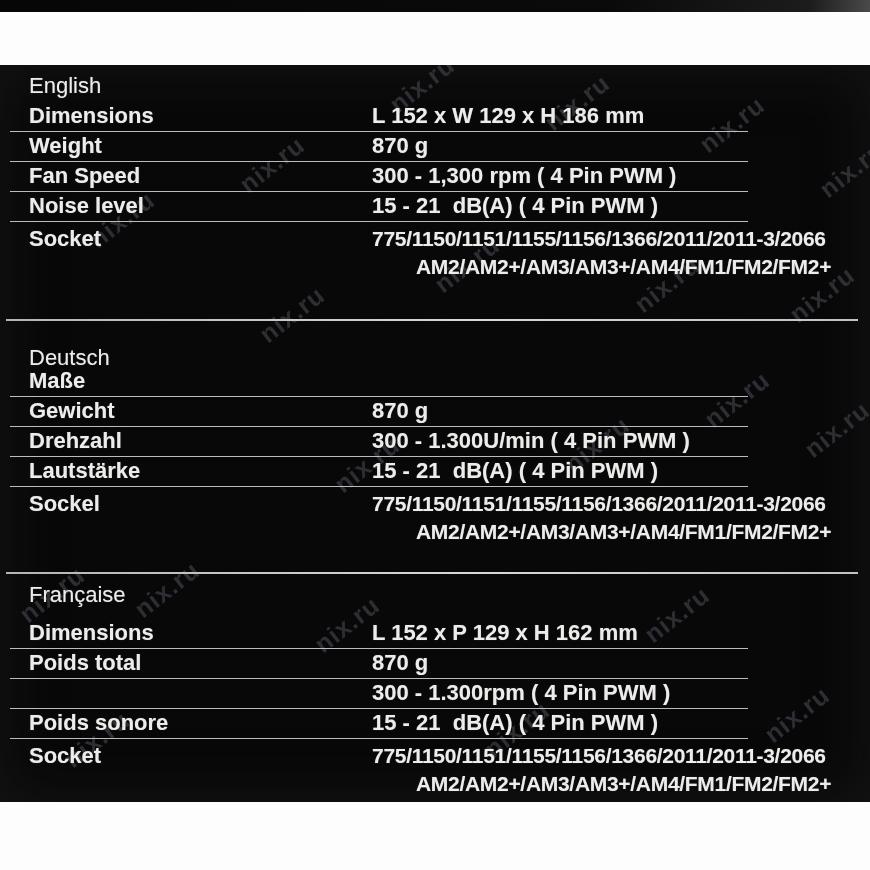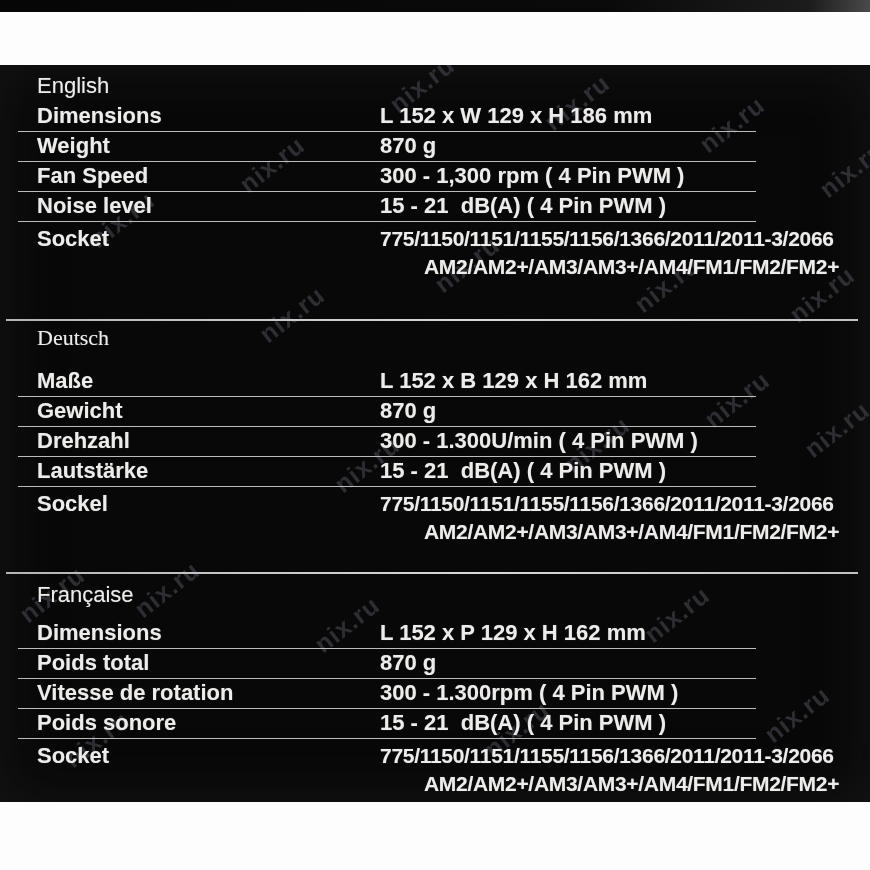--- a/index.html
+++ b/index.html
@@ -5,31 +5,31 @@
   html,body{margin:0;padding:0;}
   body{width:870px;height:870px;background:#ffffff;font-family:"Liberation Sans",sans-serif;}
   .page{position:relative;width:870px;height:870px;background:#fdfdfd;overflow:hidden;}
   .top-strip{position:absolute;top:0;left:0;width:870px;height:12px;
              background:linear-gradient(to right,#060606 0%,#0a0a0a 70%,#1c1c1c 93%,#4a4a4a 100%);}
   .panel{position:absolute;top:65px;left:0;width:870px;height:737px;background:#080808;overflow:hidden;
          box-shadow:inset 0 0 60px rgba(30,30,30,.6);}
   .wm-layer{position:absolute;inset:0;pointer-events:none;}
   .wm{position:absolute;font-size:25px;font-weight:bold;letter-spacing:1px;color:#3a3a43;
       transform:rotate(-38deg);opacity:.75;white-space:nowrap;}
-  .sec{position:absolute;left:12px;width:766px;box-sizing:border-box;}
+  .sec{position:absolute;left:4px;width:766px;box-sizing:border-box;}
   .sec-en{top:0;}
   .sec-de{top:256px;}
   .sec-fr{top:509px;}
   .sec-divider{position:absolute;left:6px;width:852px;height:2px;
                background:linear-gradient(to right,#b5b5b5,#d8d8d8 55%,#c2c2c2);}
   .div-de{top:254px;}
   .div-fr{top:507px;}
   .sec-title{box-sizing:border-box;padding:8px 0 0 25px;height:40px;font-size:22px;color:#edecea;
              text-shadow:0 0 1px rgba(255,255,255,.35);}
-  .sec-de .sec-title{height:47px;padding-top:4px;font-family:Liberation Serif, serif;}
+  .sec-de .sec-title{height:47px;padding-top:24px;}
   .sec-fr .sec-title{height:46px;}
   .row{position:relative;box-sizing:content-box;height:29px;margin:0 22px 0 6px;
        border-bottom:1.6px solid #bcbcbc;font-weight:bold;}
   .row-first{height:26px;}
   .sec-de .row-first,.sec-fr .row-first{height:28px;}
   .row-socket{border-bottom:none;height:92px;}
   .lbl{position:absolute;left:19px;bottom:2px;font-size:22px;color:#edecea;white-space:pre;
        text-shadow:0 0 1px rgba(255,255,255,.35);}
   .val{position:absolute;left:362px;bottom:2px;font-size:22px;color:#edecea;white-space:pre;
        text-shadow:0 0 1px rgba(255,255,255,.35);}
@@ -93,21 +93,20 @@
         <span class="val2">AM2/AM2+/AM3/AM3+/AM4/FM1/FM2/FM2+</span>
       </div>
     </div>
 
     <div class="sec-divider div-de"></div>
 
     <div class="sec sec-de">
       <div class="sec-title">Deutsch</div>
       <div class="row row-first">
         <span class="lbl">Maße</span>
-        <span class="val">L 152 x B 129 x H 162 mm</span>
       </div>
       <div class="row">
         <span class="lbl">Gewicht</span>
         <span class="val">870 g</span>
       </div>
       <div class="row">
         <span class="lbl">Drehzahl</span>
         <span class="val">300 - 1.300U/min ( 4 Pin PWM )</span>
       </div>
       <div class="row">
@@ -127,21 +126,20 @@
       <div class="sec-title">Française</div>
       <div class="row row-first">
         <span class="lbl">Dimensions</span>
         <span class="val">L 152 x P 129 x H 162 mm</span>
       </div>
       <div class="row">
         <span class="lbl">Poids total</span>
         <span class="val">870 g</span>
       </div>
       <div class="row">
-        <span class="lbl">Vitesse de rotation</span>
         <span class="val">300 - 1.300rpm ( 4 Pin PWM )</span>
       </div>
       <div class="row">
         <span class="lbl">Poids sonore</span>
         <span class="val">15 - 21  dB(A) ( 4 Pin PWM )</span>
       </div>
       <div class="row row-socket">
         <span class="lbl">Socket</span>
         <span class="val">775/1150/1151/1155/1156/1366/2011/2011-3/2066</span>
         <span class="val2">AM2/AM2+/AM3/AM3+/AM4/FM1/FM2/FM2+</span>

